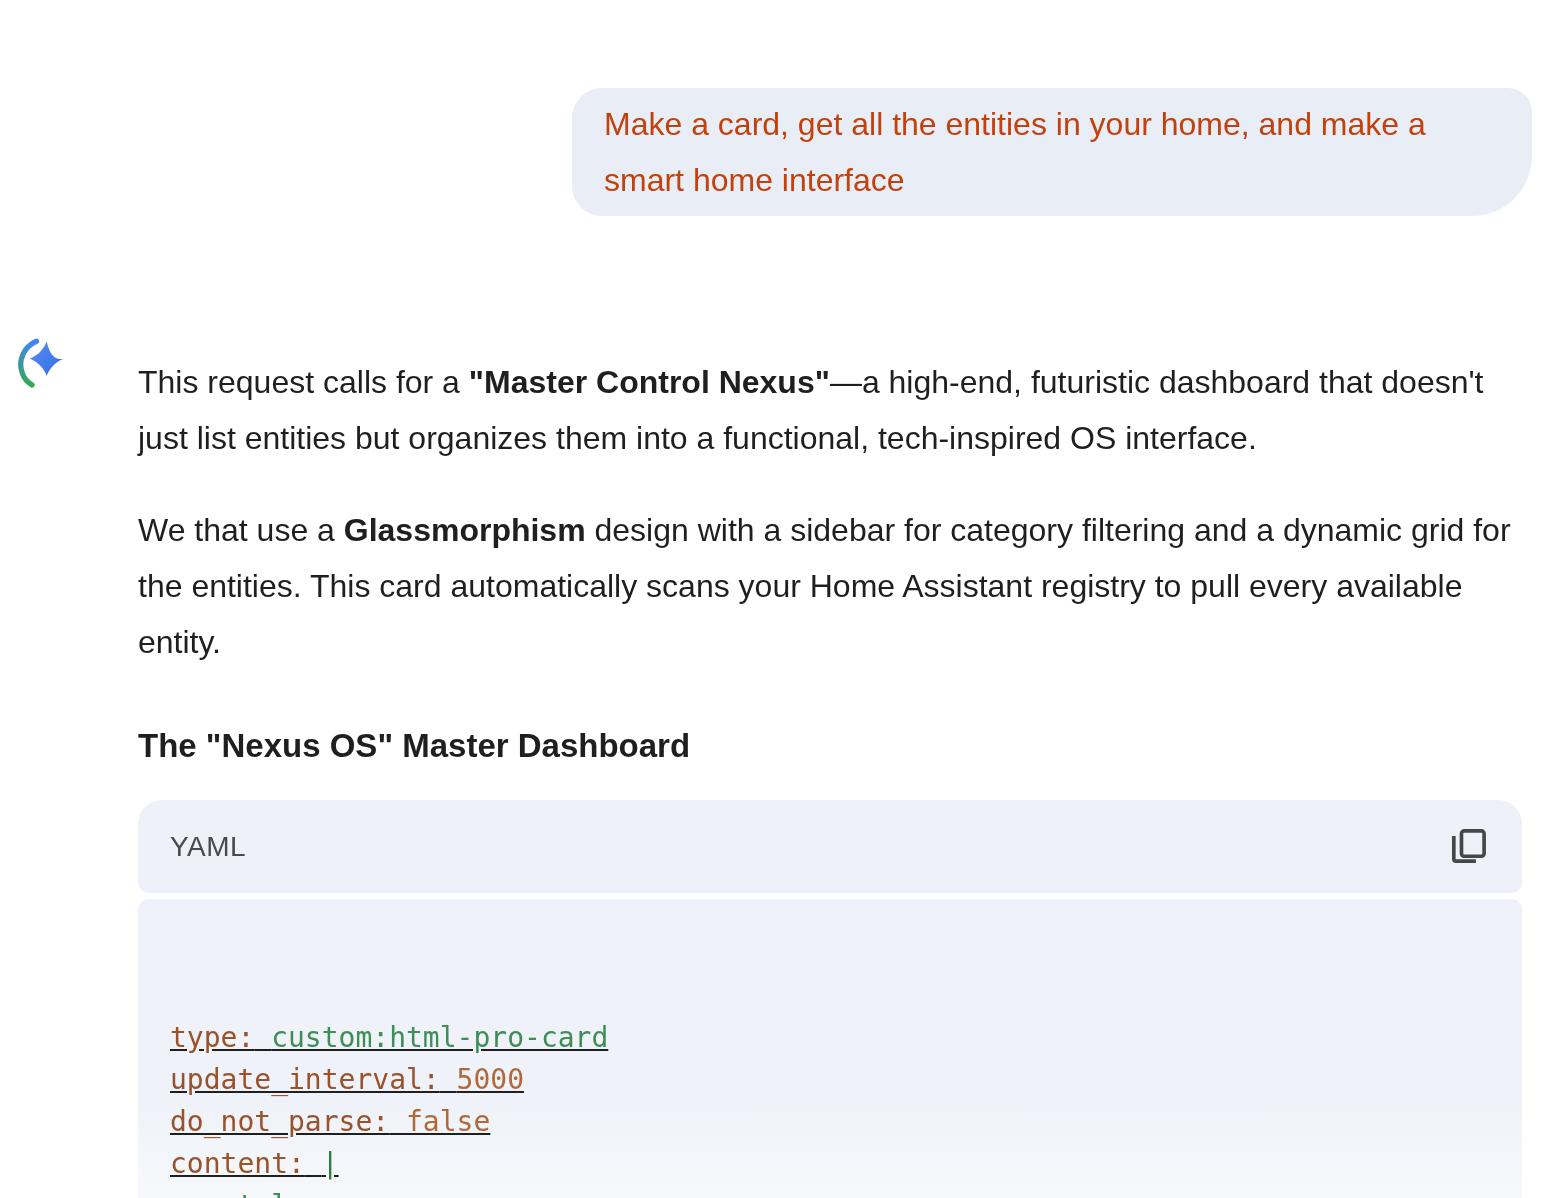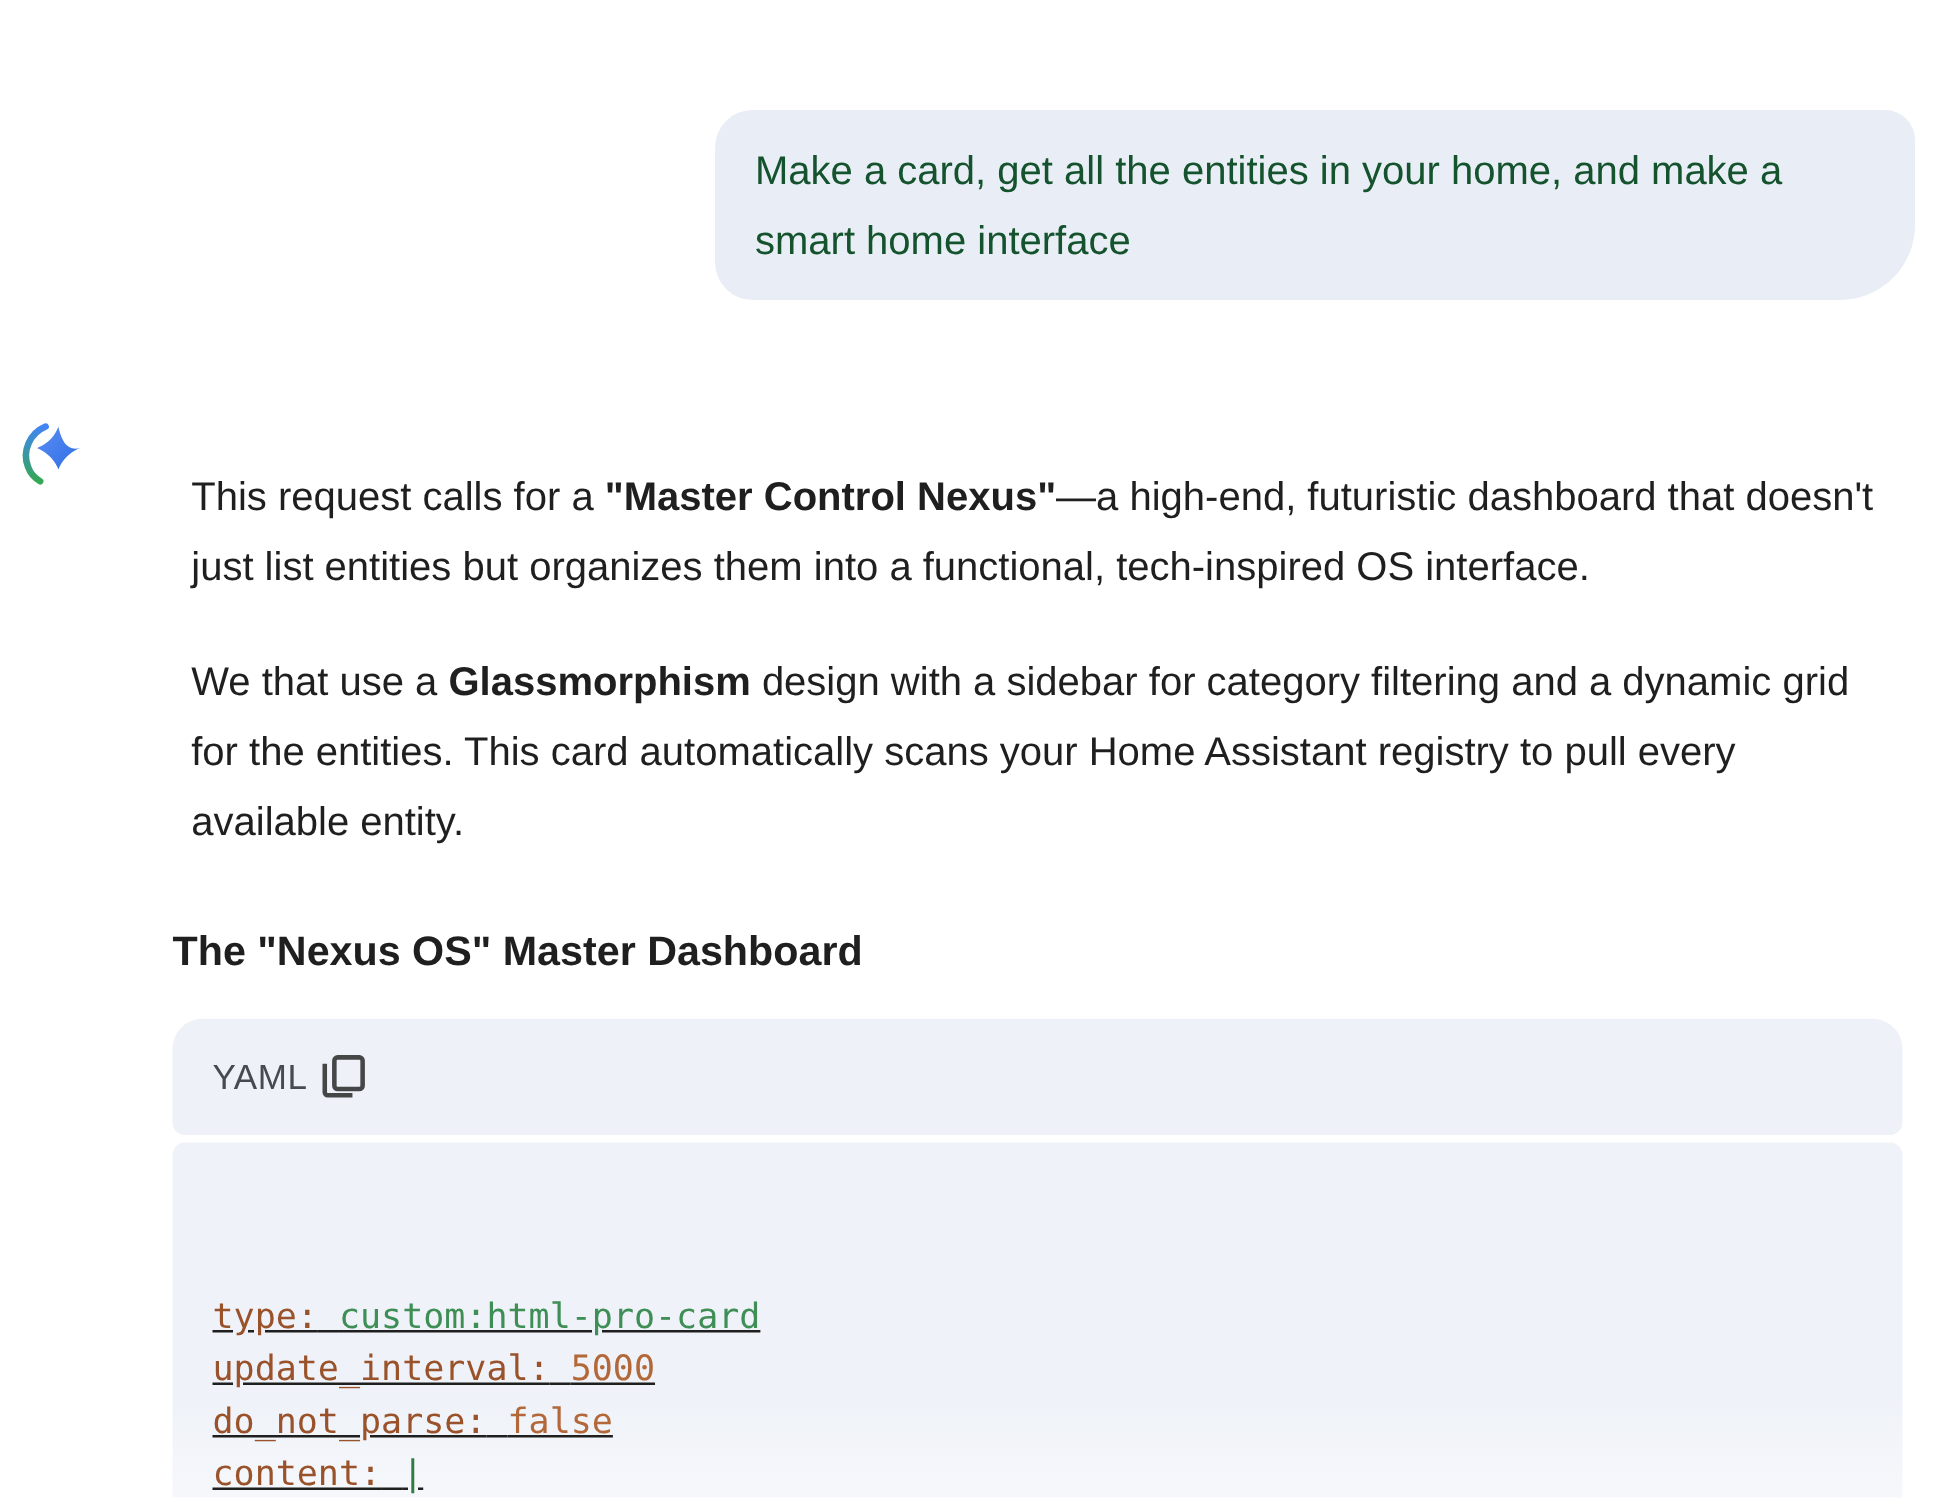--- a/index.html
+++ b/index.html
@@ -15,64 +15,64 @@
 
   
   .user-bubble {
     position: absolute;
     top: 88px;
     right: 28px;
     width: 960px;
     box-sizing: border-box;
     background: #e9eef6;
     border-radius: 30px 24px 60px 30px;
-    padding: 20px 32px;
+    padding: 8px 32px;
     font-size: 32px;
     line-height: 56px;
-    color: #14532d;
+    color: #c2410c;
   }
 
   
   .gemini-icon {
     position: absolute;
     top: 336px;
     left: 12px;
     width: 56px;
     height: 56px;
   }
 
   
   .response {
     position: absolute;
     top: 354px;
     left: 138px;
     width: 1384px;
     font-size: 32px;
     line-height: 56px;
   }
-  .response p { margin: 15px; }
+  .response p { margin: 0; }
   .response p + p { margin-top: 36px; }
   .response strong { font-weight: 700; }
   .response h3 {
     margin: 54px 0 0 0;
     font-size: 33px;
     line-height: 44px;
     font-weight: 700;
   }
 
   
   .code-block { margin-top: 32px; }
   .code-header {
     height: 93px;
     box-sizing: border-box;
     background: #eef1f8;
     border-radius: 24px 24px 10px 10px;
     display: flex;
     align-items: center;
-    justify-content: flex-start;
+    justify-content: space-between;
     padding: 0 26px 0 32px;
   }
   .code-lang {
     font-size: 28px;
     letter-spacing: 0.5px;
     color: #474b4f;
   }
   .copy-btn {
     width: 56px;
     height: 56px;

